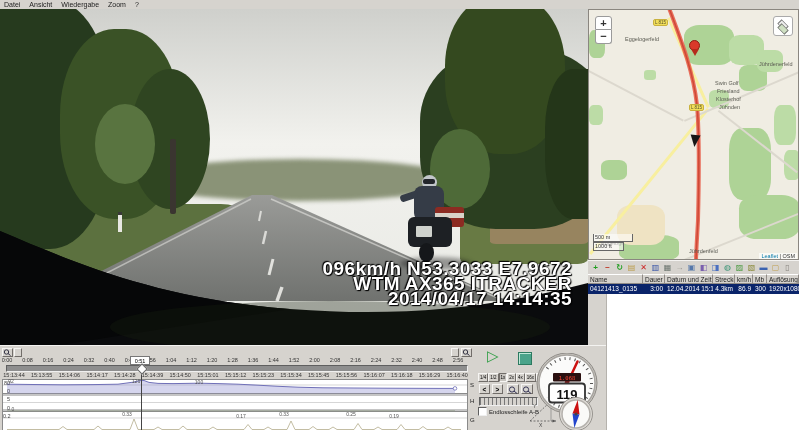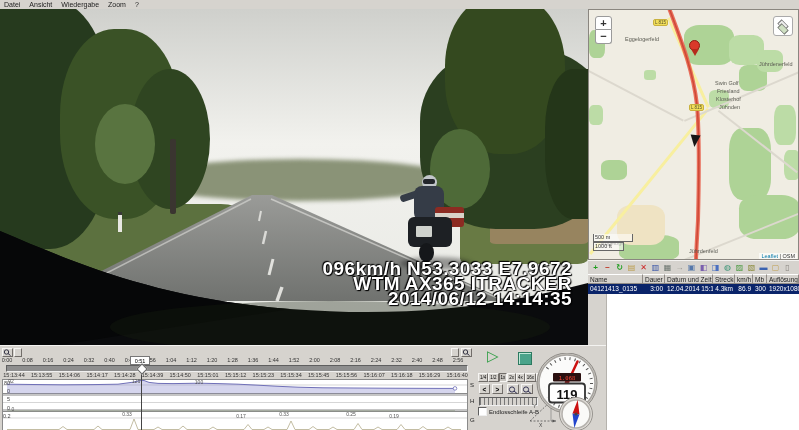--- a/index.html
+++ b/index.html
@@ -111,21 +111,21 @@
       <div class="abs" style="left:27px;top:74px;width:15px;height:19px;background:#15171a;border-radius:50%"></div>
     </div>
     <svg class="abs" style="left:0;top:0;z-index:7" width="588" height="336">
       <path d="M0,222 C80,256 160,290 290,300 C420,310 510,294 588,274 L588,336 L0,336 Z" fill="#0a0b0d"></path>
       <path d="M0,222 C80,256 160,290 290,300 L60,336 L0,336 Z" fill="#060708"></path>
       <ellipse cx="330" cy="318" rx="220" ry="26" fill="#17200f" opacity=".35"></ellipse>
     </svg>
     <div class="overlay">
       <div>096km/h N53.3033 E7.9672</div>
       <div>WTM AX365 ITRACKER</div>
-      <div>2014/06/12 14:14:35</div>
+      <div>2014/04/17 14:14:35</div>
     </div>
   </div>
 
   <div class="map abs">
     <div id="mappatches">
         <div class="abs" style="left: 95px; top: 15px; width: 50px; height: 40px; background: rgb(174, 211, 150); border-radius: 30%; z-index: 1;"></div>
         <div class="abs" style="left: 140px; top: 25px; width: 35px; height: 30px; background: rgb(188, 220, 166); border-radius: 30%; z-index: 1;"></div>
         <div class="abs" style="left: 150px; top: 55px; width: 28px; height: 26px; background: rgb(174, 211, 150); border-radius: 30%; z-index: 1;"></div>
         <div class="abs" style="left: 168px; top: 40px; width: 26px; height: 22px; background: rgb(188, 220, 166); border-radius: 30%; z-index: 1;"></div>
         <div class="abs" style="left: 120px; top: 80px; width: 20px; height: 18px; background: rgb(188, 220, 166); border-radius: 30%; z-index: 1;"></div>

